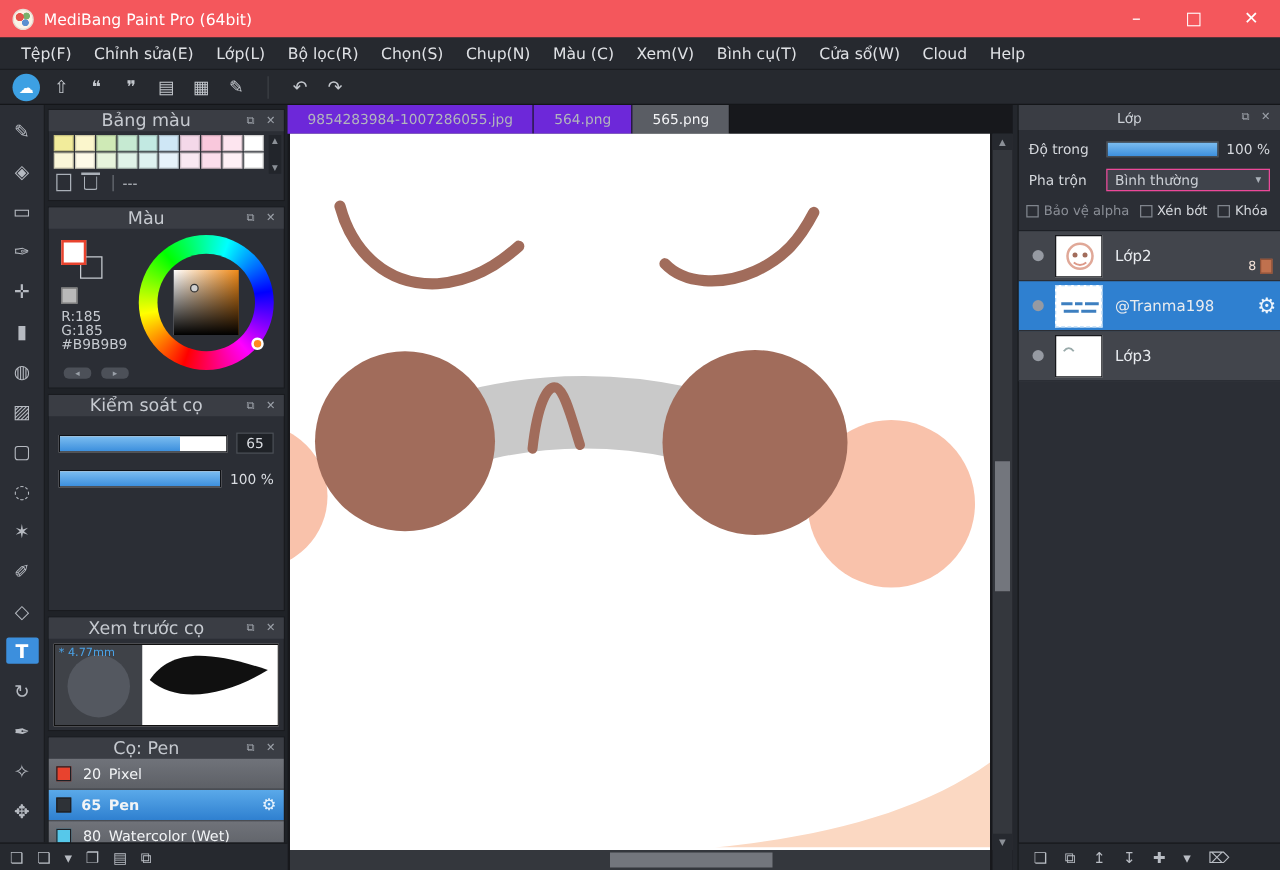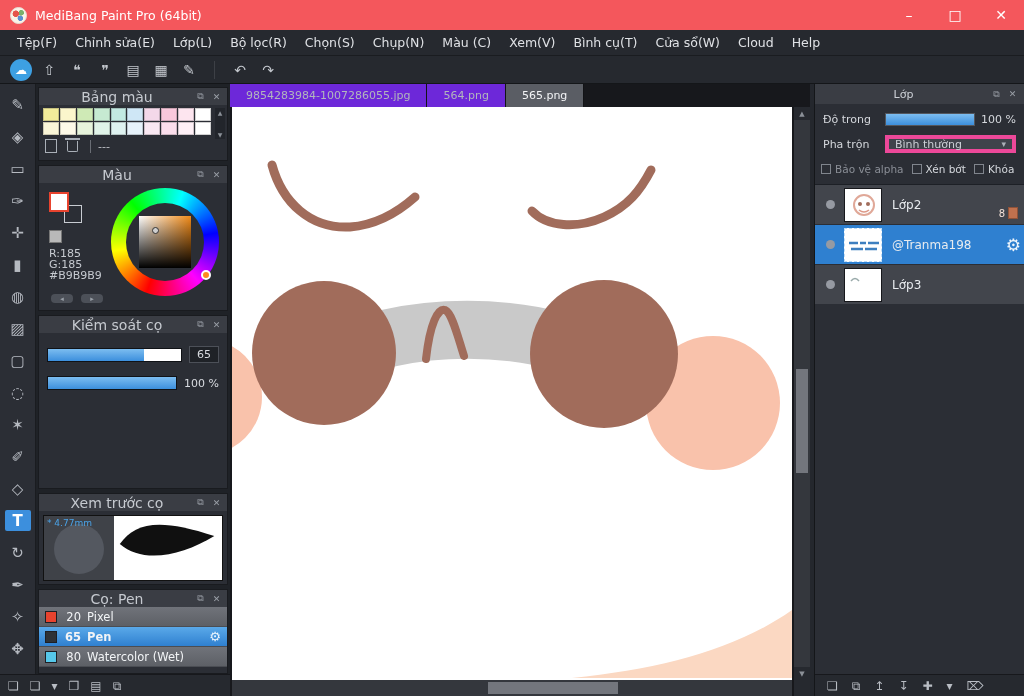--- a/index.html
+++ b/index.html
@@ -68,21 +68,21 @@
 .val-text{color:#d9dce1;font-size:11px;min-width:34px;text-align:right;flex:none}
 
 #panel-preview{height:92px}
 .preview-wrap{margin:4px;height:66px;background:#fff;display:flex;border:1px solid #111}
 .pv-left{width:70px;background:#3f4248;position:relative;flex:none}
 .pv-circle{position:absolute;left:10px;top:8px;width:50px;height:50px;border-radius:50%;background:#545860}
 .pv-size{position:absolute;left:3px;top:2px;color:#4aa3e8;font-size:9px}
 .pv-right{flex:1;position:relative;background:#fff}
 
 #panel-brushes{flex:1}
-.brush-row{height:20px;display:flex;align-items:center;gap:6px;padding:0 6px;background:linear-gradient(#70737a,#5d6066);border-bottom:1px solid #4a4d53;color:#f2f4f6;font-size:11.5px}
+.brush-row{height:20px;display:flex;align-items:center;gap:6px;padding:12px 6px;background:linear-gradient(#70737a,#5d6066);border-bottom:1px solid #4a4d53;color:#f2f4f6;font-size:11.5px}
 .brush-row.selected{background:linear-gradient(#5aa9e9,#2f80d0);font-weight:bold}
 .chip{width:12px;height:12px;border:1px solid #1d1f24;flex:none}
 .b-size{width:18px;text-align:right;flex:none}
 .gear{margin-left:auto;font-size:13px;color:#eaf4fd}
 
 
 .canvas-region{position:absolute;left:230px;top:84px;width:580px;bottom:0;background:#17181c}
 .tab-bar{height:23px;display:flex;background:#17181c}
 .doc-tab{padding:0 16px;display:flex;align-items:center;background:#6d28d9;color:#b2b6bc;font-size:11px;border-right:1px solid #121316;white-space:nowrap}
 .doc-tab.active{background:#5a5d64;color:#f3f4f6}
@@ -97,21 +97,21 @@
 
 
 .right-panel{position:absolute;left:814px;top:84px;width:210px;bottom:0;background:#2b2e35;border-left:1px solid #141619}
 .rp-header{height:20px;background:#3a3d44;display:flex;align-items:center;padding:0 5px;gap:3px}
 .rp-title{flex:1;text-align:center;color:#cdd1d7;font-size:11px}
 .rp-row{display:flex;align-items:center;gap:6px;padding:0 8px;margin-top:9px}
 .rp-label{width:56px;color:#d5d8dd;font-size:11px;flex:none}
 .rp-slider{flex:1;height:13px;background:#1f2227;border:1px solid #53575e;position:relative;overflow:hidden}
 .rp-fill{position:absolute;left:0;top:0;bottom:0;background:linear-gradient(#7cbdf0,#3c8fdd)}
 .rp-val{color:#d5d8dd;font-size:11px;flex:none}
-.rp-select{flex:1;height:18px;background:#3f434b;border:4px solid #ec4899;color:#ccd0d6;font-size:11px;display:flex;align-items:center;padding:0 6px}
+.rp-select{flex:1;height:18px;background:#3f434b;border:1px solid #ec4899;color:#ccd0d6;font-size:11px;display:flex;align-items:center;padding:0 6px}
 .rp-select .arrow{margin-left:auto;font-size:9px;color:#aab0b8}
 .rp-checks{display:flex;align-items:center;gap:8px;padding:0 6px;margin-top:10px}
 .check{display:flex;align-items:center;gap:4px;font-size:10.5px;white-space:nowrap}
 .box{width:10px;height:10px;border:1px solid #80858d;background:#2b2e35;flex:none}
 .check.dim{color:#8a8e96}.check.lit{color:#d5d8dd}
 .layer-list{margin-top:9px;border-top:1px solid #1d2026}
 .layer-row{height:40px;display:flex;align-items:center;background:#42454c;border-bottom:1px solid #2b2e35;position:relative}
 .layer-row.selected{background:#2f80d0}
 .vis-dot{width:9px;height:9px;border-radius:50%;background:#969aa2;margin:0 9px 0 11px;flex:none}
 .thumb{width:38px;height:34px;background:#fff;border:1px solid #17181c;flex:none;position:relative;overflow:hidden}

